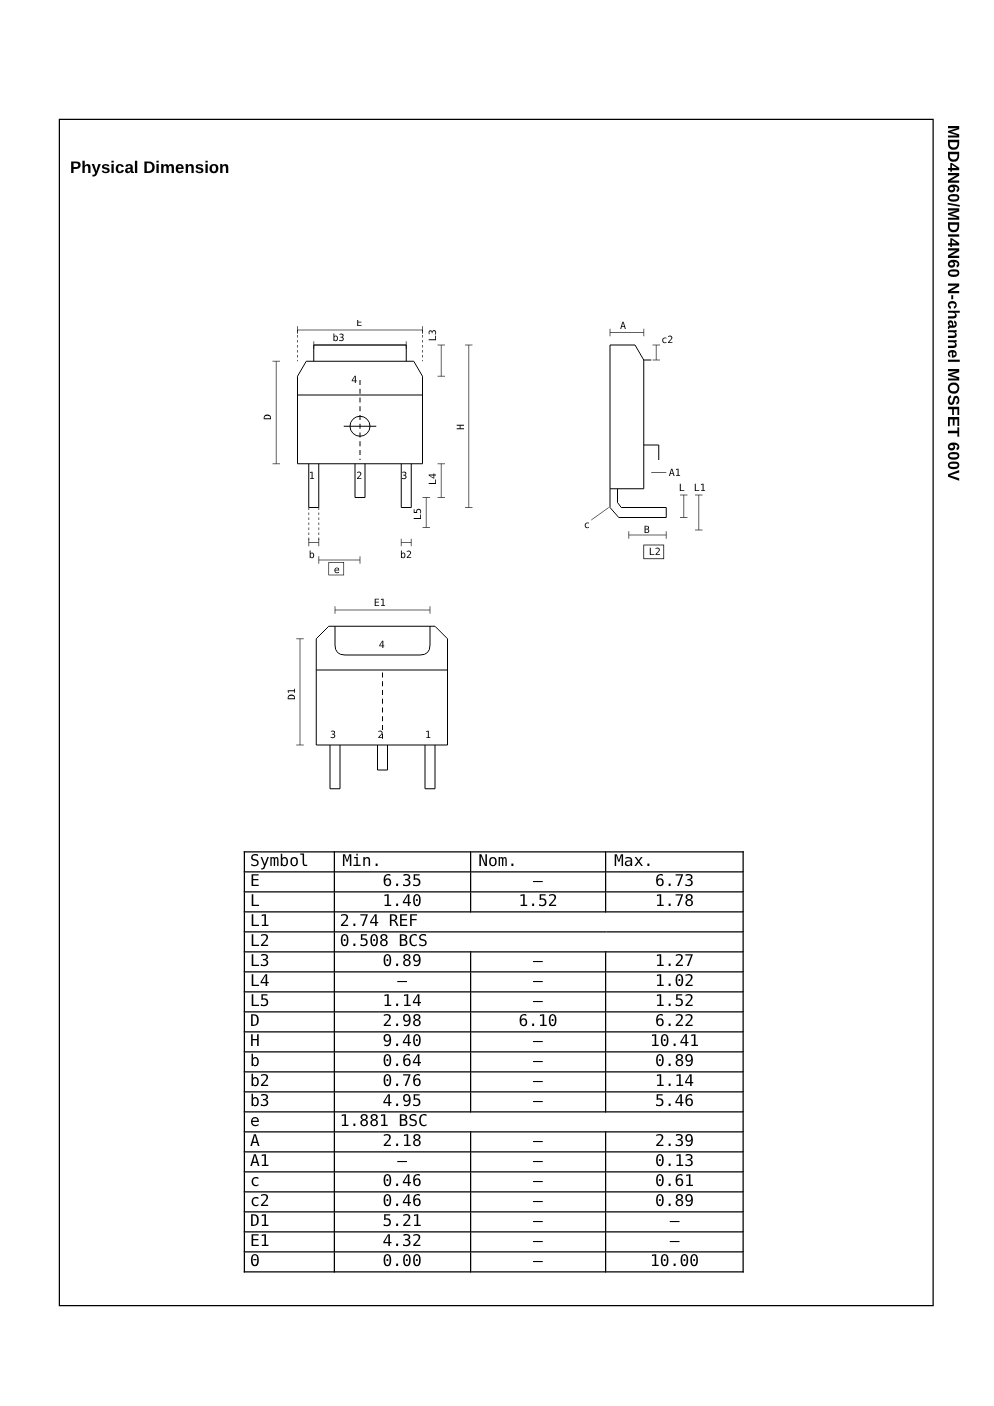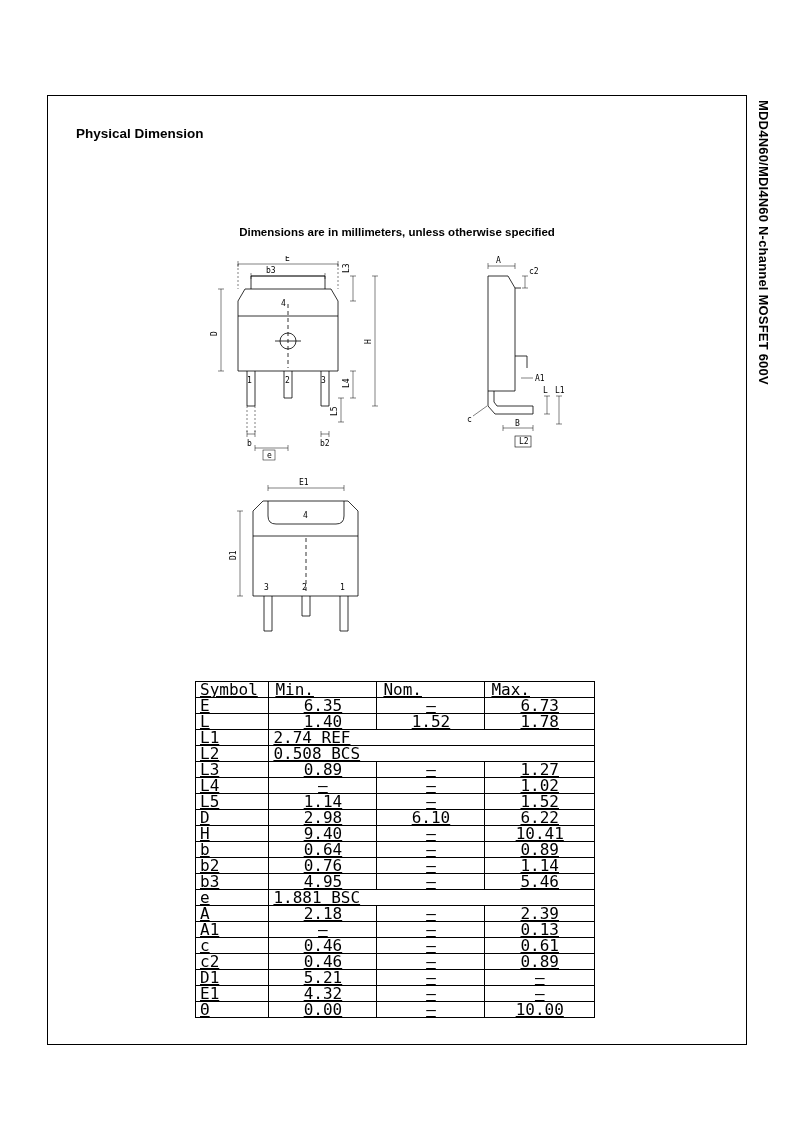--- a/index.html
+++ b/index.html
@@ -47,21 +47,21 @@
     writing-mode: vertical-rl;
     text-orientation: mixed;
     font-size: 13px;
     font-weight: bold;
     letter-spacing: 0.2px;
     white-space: nowrap;
     line-height: 1;
   }
   .section-title {
     position: absolute;
-    left: 28px;
+    left: 8px;
     top: 30px;
     font-size: 13.5px;
     font-weight: bold;
   }
   .pkg-title {
     position: absolute;
     left: 0;
     top: 90px;
     width: 100%;
     text-align: center;
@@ -80,22 +80,21 @@
   .dwg {
     position: absolute;
   }
   .dim-table {
     position: absolute;
     left: 147px;
     top: 585px;
     width: 400px;
     border-collapse: collapse;
     font-family: "DejaVu Sans Mono", monospace;
-    font-size: 16px;
-    text-decoration: underline;
+    font-size: 13px;
   }
   .dim-table td {
     border: 1px solid #000000;
     height: 15px;
     padding: 0 4px;
     line-height: 15px;
   }
   .dim-table td.sym {
     width: 66px;
     text-align: left;
@@ -135,21 +134,20 @@
 <div class="page">
 
   <div class="side-title">
     <span>MDD4N60/MDI4N60 N-channel MOSFET 600V</span>
   </div>
 
   <div class="content-frame">
 
     <div class="section-title">Physical Dimension</div>
 
-    <div class="pkg-subtitle">Dimensions are in millimeters, unless otherwise specified</div>
 
     <div class="dwg" style="left:155px; top:160px;">
       <svg width="230" height="230" viewBox="0 0 230 230">
         <g fill="none" stroke="#000" stroke-width="0.8">
 
           <path d="M35 45 L35 115 L135 115 L135 45 L128 33 L42 33 Z"></path>
 
           <path d="M48 33 L48 20 L122 20 L122 33"></path>
 
           <line x1="35" y1="60" x2="135" y2="60"></line>

